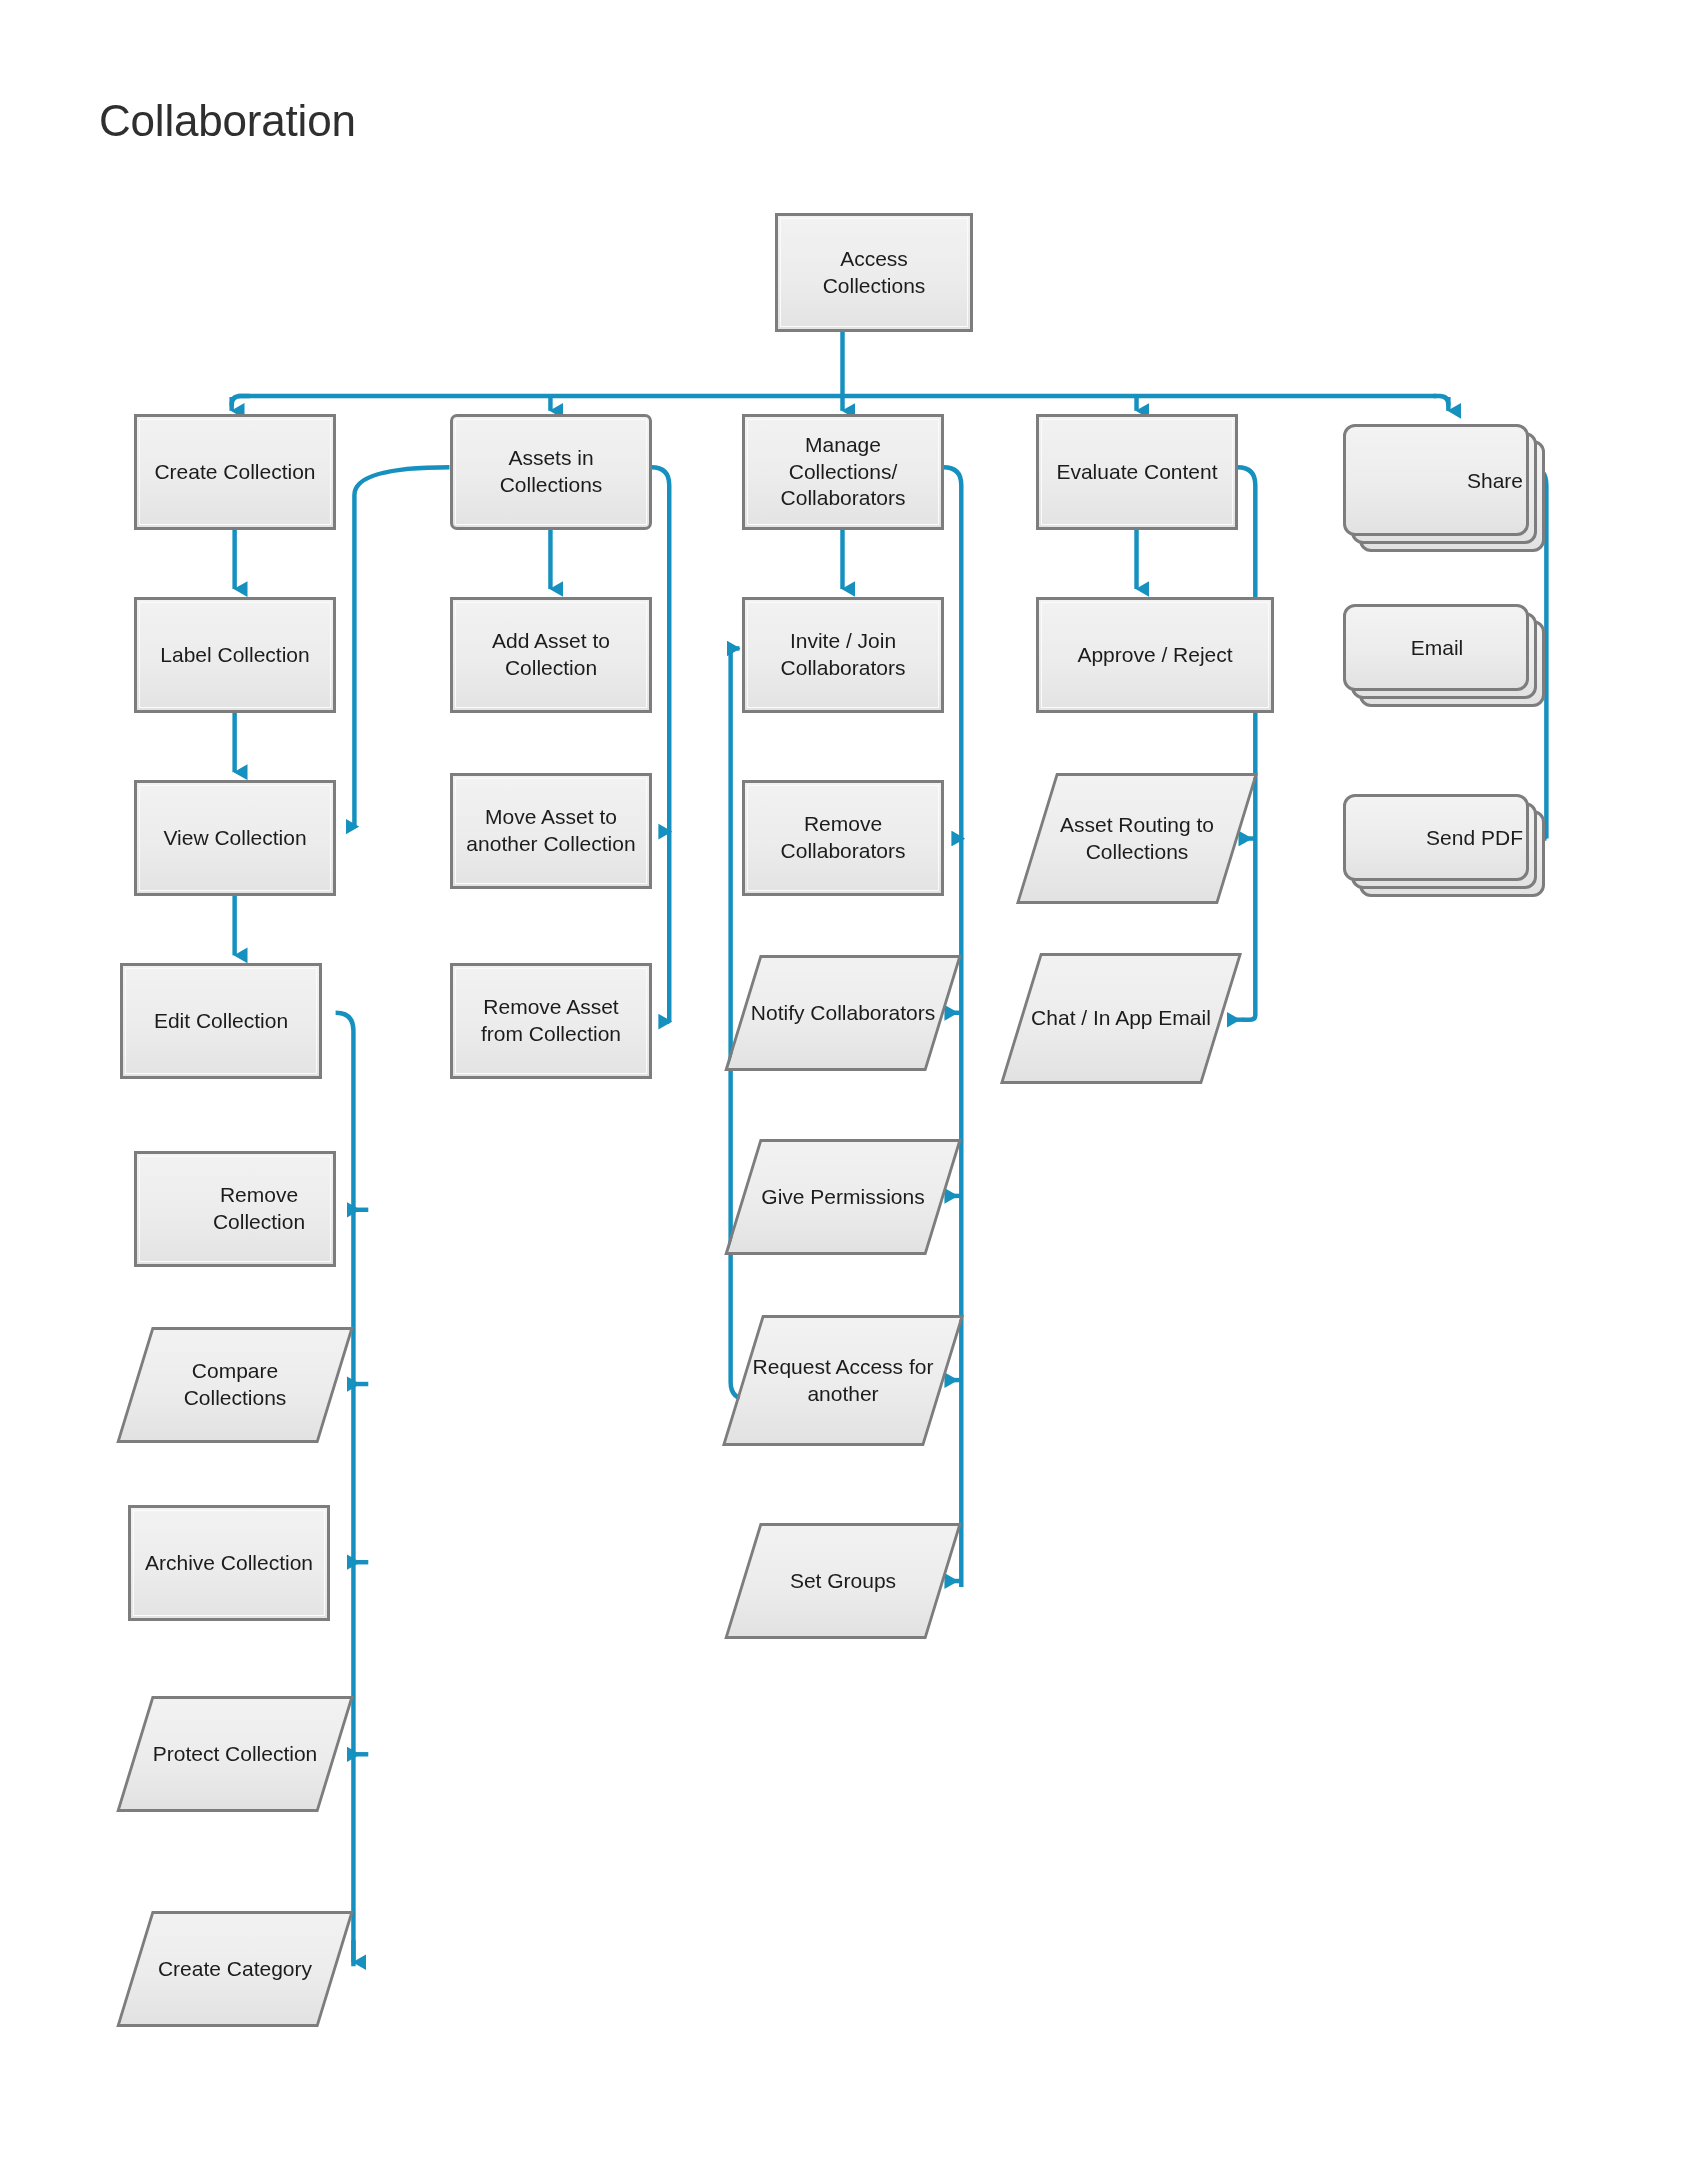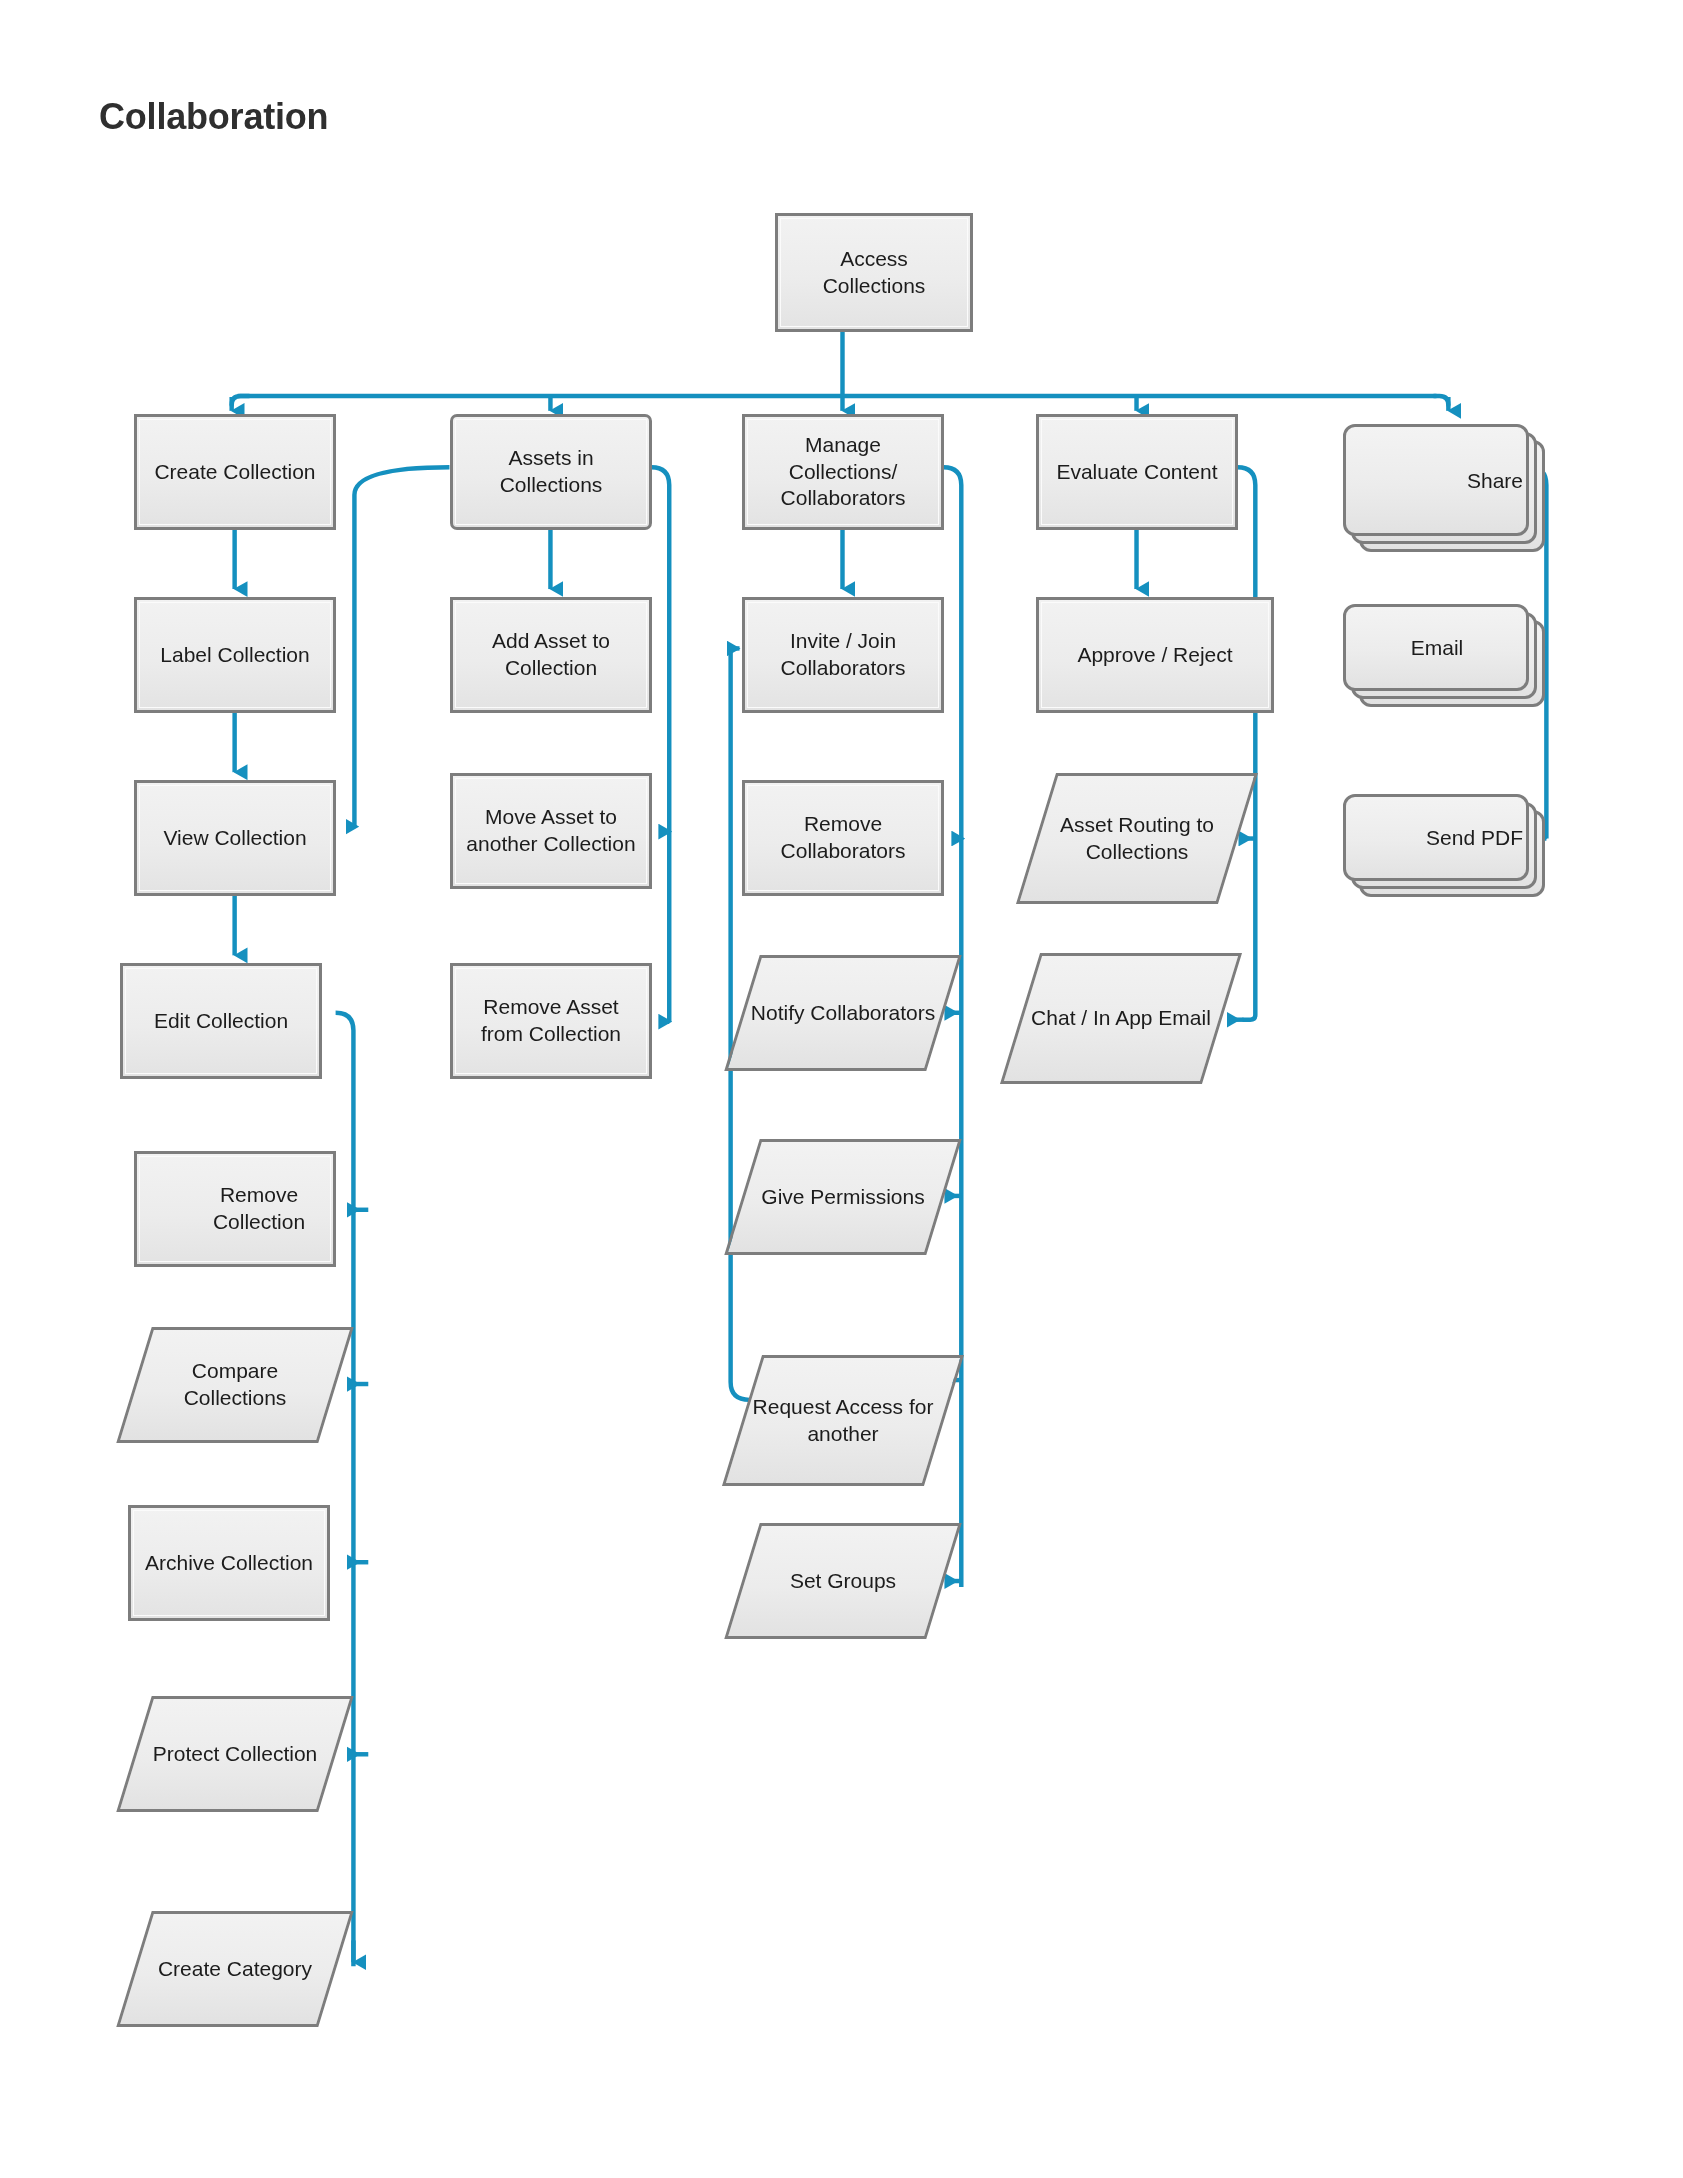--- a/index.html
+++ b/index.html
@@ -17,22 +17,22 @@
   #canvas {
     position: absolute;
     left: 0; top: 0;
     width: 1683px;
     height: 2178px;
   }
   #page-title {
     position: absolute;
     left: 99px;
     top: 96px;
-    font-size: 36px;
-    font-weight: bold;
+    font-size: 44px;
+    font-weight: normal;
     color: #2f2f2f;
     letter-spacing: -0.2px;
     white-space: nowrap;
   }
   .node {
     position: absolute;
     box-sizing: border-box;
     display: flex;
     align-items: center;
     justify-content: center;
@@ -224,21 +224,21 @@
   <span class="lbl">Remove Collaborators</span>
 </div>
 <div class="node shape-data" style="left:742px; top:955px; width:202px; height:116px;">
   <span class="pg"></span>
   <span class="lbl">Notify Collaborators</span>
 </div>
 <div class="node shape-data" style="left:742px; top:1139px; width:202px; height:116px;">
   <span class="pg"></span>
   <span class="lbl">Give Permissions</span>
 </div>
-<div class="node shape-data" style="left:742px; top:1315px; width:202px; height:131px;margin-top:40px;">
+<div class="node shape-data" style="left:742px; top:1315px; width:202px; height:131px;">
   <span class="pg"></span>
   <span class="lbl">Request Access for another</span>
 </div>
 <div class="node shape-data" style="left:742px; top:1523px; width:202px; height:116px;">
   <span class="pg"></span>
   <span class="lbl">Set Groups</span>
 </div>
 
 <div class="node shape-process" style="left:1036px; top:414px; width:202px; height:116px;">
   <span class="lbl">Evaluate Content</span>

